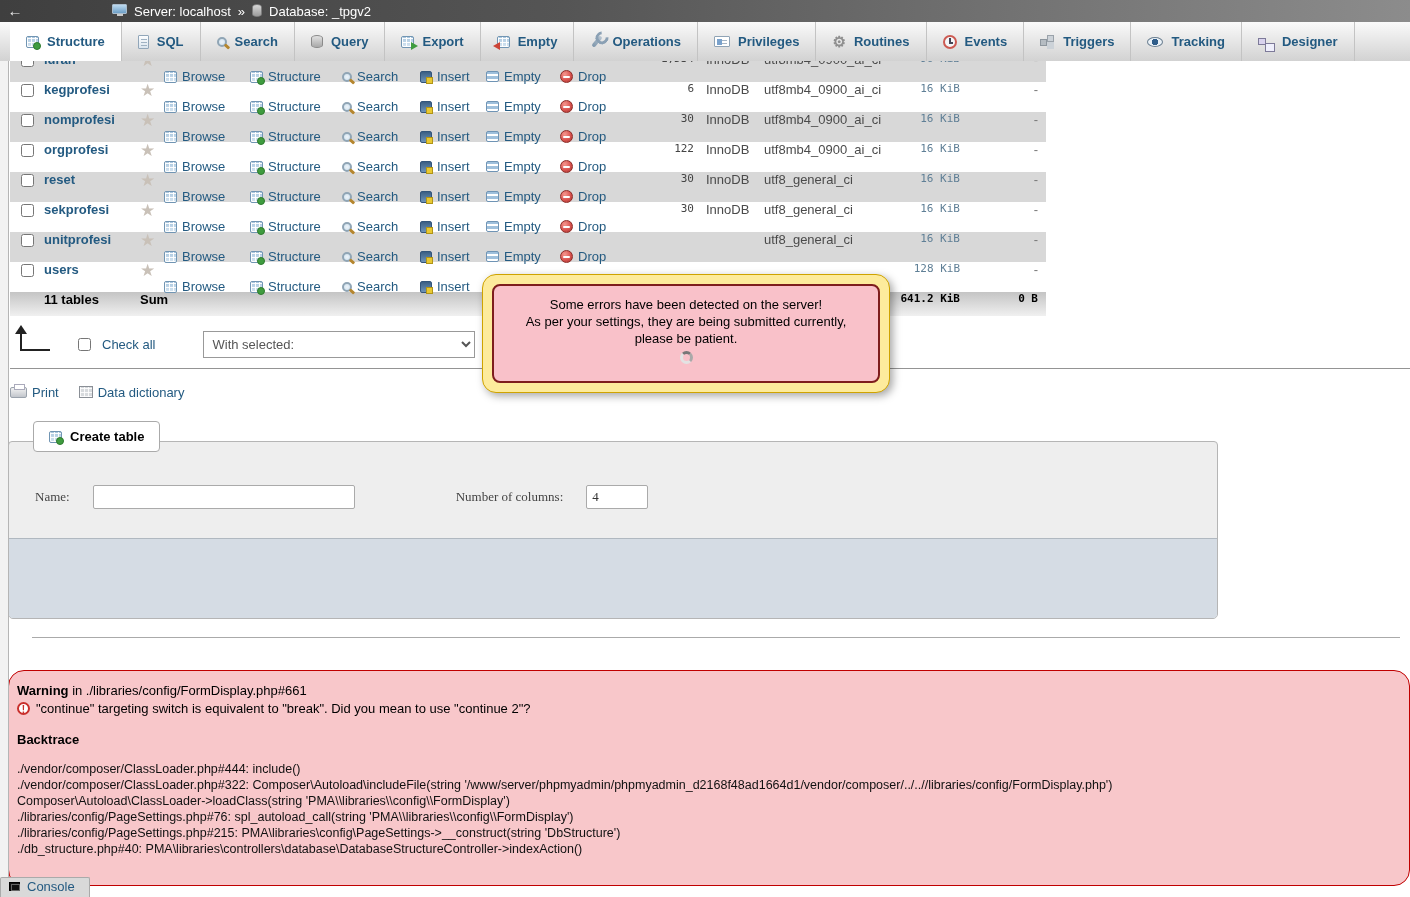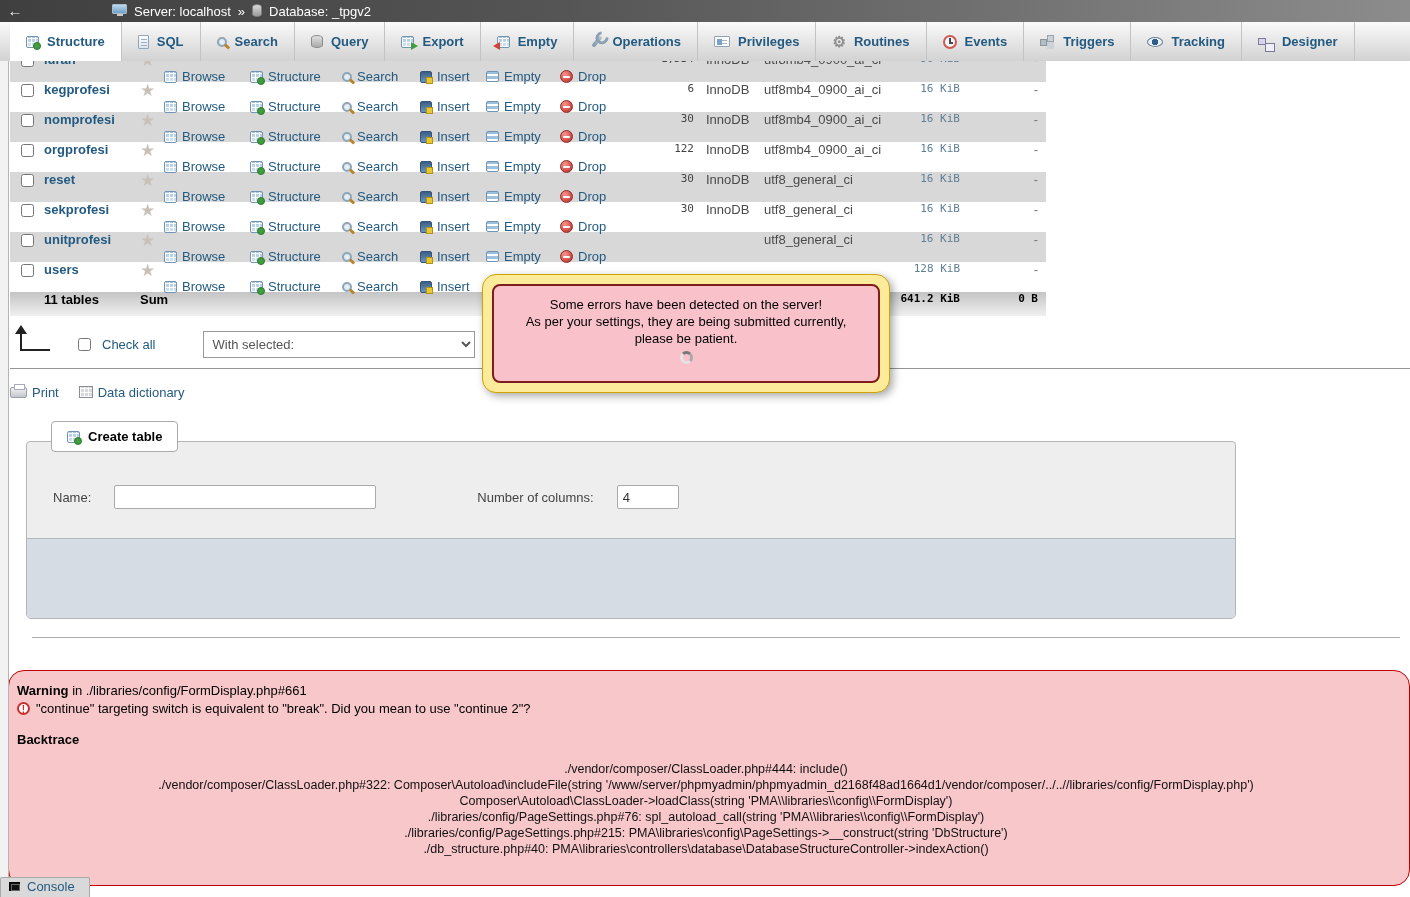--- a/index.html
+++ b/index.html
@@ -142,46 +142,46 @@
 
   hr.div1 { border:none; border-top:1px solid #949494; margin:10px 0 0 10px; }
   hr.div2 { border:none; border-top:1px solid #aaa; margin:18px 10px 0 32px; }
 
   
   .printrow { display:flex; align-items:center; gap:6px; margin:12px 0 0 10px; height:22px; }
   .printrow a { color:#235a81; text-decoration:none; display:flex; align-items:center; gap:5px; cursor:pointer; }
   .printrow .sep { width:8px; }
 
   
-  .fieldset { position:relative; margin:38px 0 0 26px; width:1210px;
+  .fieldset { position:relative; margin:38px 0 0 8px; width:1210px;
               border:1px solid #b5b5b5; border-radius:4px 4px 5px 5px; background:#eee; }
   .legend { position:absolute; top:-21px; left:24px; background:#fff; border:1px solid #aaa;
             border-radius:4px; padding:7px 15px; font-weight:bold; color:#000;
             display:flex; align-items:center; gap:8px; }
-  .fs-body { height:96px; display:flex; align-items:center; padding:14px 0 0 26px; gap:23px; }
+  .fs-body { height:96px; display:flex; align-items:center; padding:14px 0 0 26px; gap:23px;font-family:Liberation Serif, serif; }
   .fs-body label { color:#444; }
   .fs-body input { border:1px solid #aaa; border-radius:2px; height:24px; font-size:13px;
                    font-family:inherit; padding:2px 5px; color:#333; }
   .in-name { width:262px; }
   .collabel { margin-left:78px; }
   .in-cols { width:62px; }
   .fs-footer { height:80px; background:#d5dce4; border-top:1px solid #b0b8c0; border-radius:0 0 4px 4px; }
 
   
   .warnbox { margin:32px 0 0 8px; width:1402px; min-height:216px; background:#f8c7ca;
              border:1px solid #c00000; border-radius:16px; color:#000;
              padding:12px 14px 10px 8px; overflow:hidden; }
   .warnbox .wline1 { margin-bottom:2px; }
   .warnbox b { font-weight:bold; }
   .wmsg { display:flex; align-items:center; gap:6px; margin-top:3px; }
   .warn-ic { width:13px; height:13px; border-radius:50%; border:2px solid #c9302c; background:#fff;
              color:#c9302c; font-weight:bold; font-size:10px; line-height:12px; text-align:center;
              flex:none; display:inline-block; }
   .btlabel { font-weight:bold; margin:16px 0 14px 0; }
-  .btline { white-space:nowrap; line-height:16px; font-size:12.5px; color:#111;text-align:center; }
+  .btline { white-space:nowrap; line-height:16px; font-size:12.5px; color:#111; }
 
   
   .consolebar { position:fixed; left:0; bottom:0; z-index:20; background:#d9d9d9;
                 border:1px solid #aaa; border-bottom:none; padding:1px 14px 3px 8px;
                 display:flex; align-items:center; color:#235a81; cursor:pointer; border-radius:2px 2px 0 0; }
   .console-ic { width:11px; height:9px; background:#111; border:1px solid #000;
                 display:inline-block; margin-right:7px; position:relative; }
   .console-ic::after { content:""; position:absolute; left:1px; top:1px; width:7px; height:5px; border:1px solid #666; }
 </style>
 </head>

